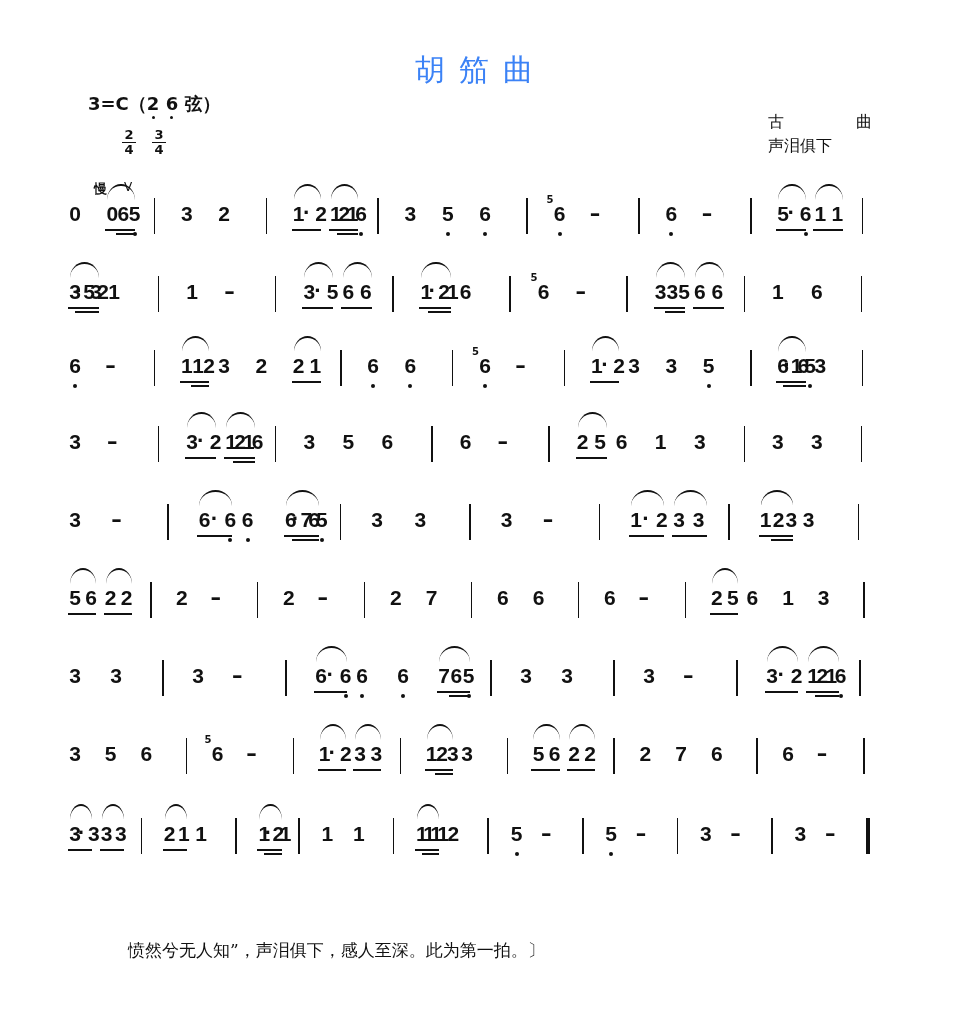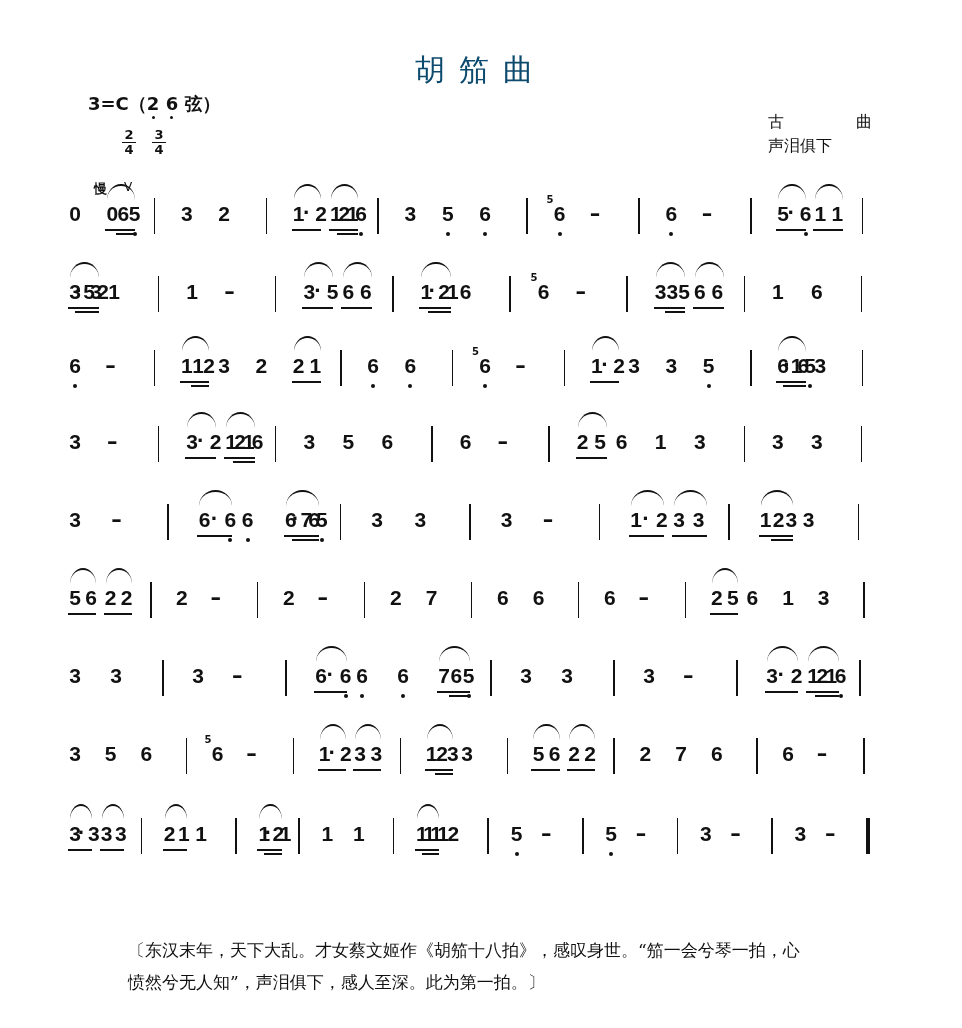--- a/index.html
+++ b/index.html
@@ -1,17 +1,17 @@
 <!DOCTYPE html>
 <html><head>
 <meta charset="utf-8">
 <style>
   html, body { margin:0; padding:0; background:#ffffff; }
   body { width:962px; height:1028px; position:relative; overflow:hidden; color:#111; font-family:"DejaVu Sans", sans-serif; }
-  .title { position:absolute; left:0; width:962px; top:50px; text-align:center; font-family:"DejaVu Serif", serif; font-size:30px; letter-spacing:14px; color:#0c4a6e; }
+  .title { position:absolute; left:0; width:962px; top:50px; text-align:center; font-family:"DejaVu Serif", serif; font-size:30px; letter-spacing:14px; color:#3b82f6; }
   .key { position:absolute; left:88px; top:92px; font-size:18px; font-weight:bold; }
   .key .dotted { position:relative; display:inline-block; }
   .key .dotted::after { content:""; position:absolute; left:50%; bottom:-5px; width:3px; height:3px; margin-left:-1.5px; background:#111; border-radius:50%; }
   .ts { position:absolute; top:128px; font-size:13px; font-weight:bold; text-align:center; width:14px; line-height:14px; }
   .ts .num { display:block; border-bottom:1.5px solid #111; }
   .credits { position:absolute; left:768px; top:110px; font-size:16px; line-height:24px; }
   .credits .row1 { display:flex; justify-content:space-between; width:104px; }
   .tempo { position:absolute; left:94px; top:180px; font-size:13px; font-weight:bold; }
   .breath { position:absolute; left:124px; top:180px; font-size:12px; }
 
@@ -447,15 +447,14 @@
       <div class="note" style="left: 638.769px;">3</div>
       <div class="dash" style="left: 670.308px;">–</div>
       <div class="bar" style="left: 711.308px;"></div>
       <div class="note" style="left: 733.385px;">3</div>
       <div class="dash" style="left: 764.923px;">–</div>
       <div class="bar final2" style="left: 805.923px;"></div>
     </div>
   </div>
 
 <div class="caption">
-  <div>〔东汉末年，天下大乱。才女蔡文姬作《胡笳十八拍》，感叹身世。“笳一会兮琴一拍，心</div>
   <div>愤然兮无人知”，声泪俱下，感人至深。此为第一拍。〕</div>
 </div>
 
 </body></html>

